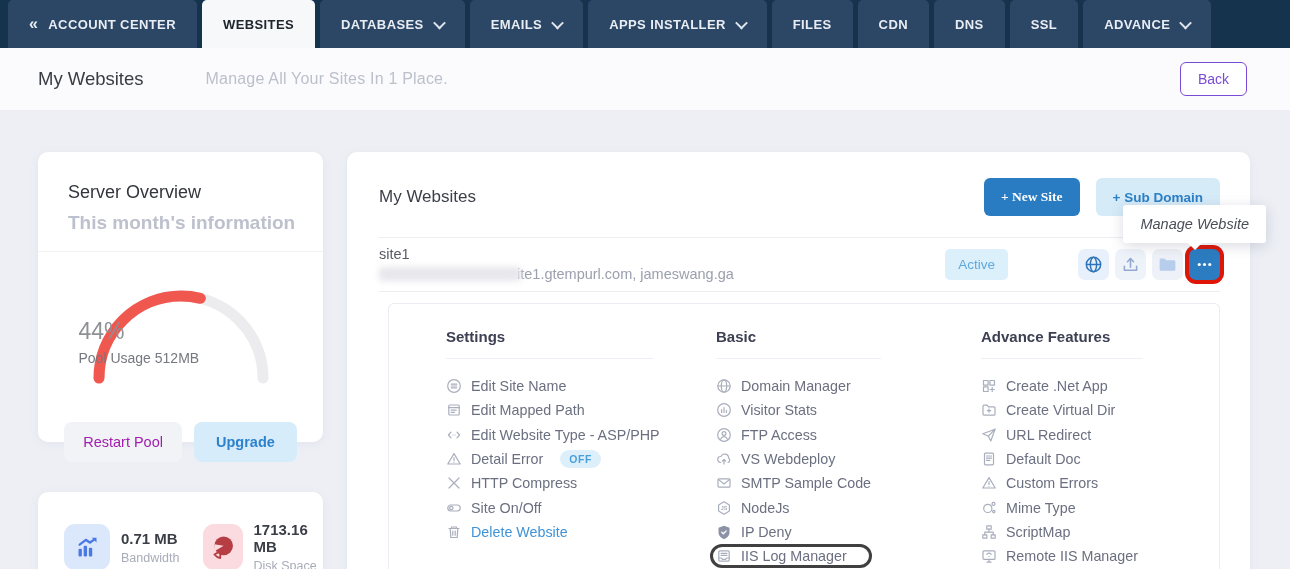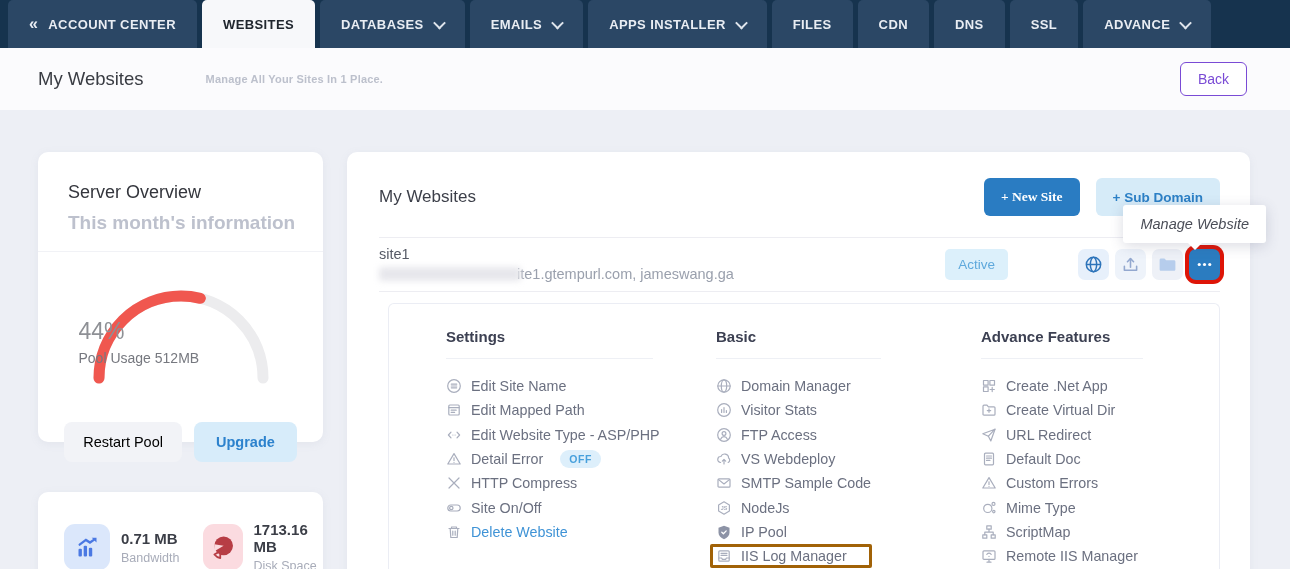--- a/index.html
+++ b/index.html
@@ -8,38 +8,38 @@
   
   .topnav{position:absolute;top:0;left:0;width:1290px;height:48px;background:#16334e;display:flex;align-items:stretch;padding-left:8px;box-sizing:border-box;}
   .tab{display:flex;align-items:center;justify-content:center;gap:9px;background:#2b4765;color:#e9edf3;font-size:13px;font-weight:bold;letter-spacing:.4px;padding:0 21px;margin-right:5px;border-radius:5px 5px 0 0;white-space:nowrap;cursor:pointer;}
   .tab.active{background:#f7f8fa;color:#20262e;justify-content:center;}
   .tab .chev{width:7px;height:7px;border-right:2px solid #dfe5ec;border-bottom:2px solid #dfe5ec;transform:rotate(45deg) translate(-1px,-1px);margin-left:2px;}
   .tab .backchev{font-size:17px;font-weight:bold;line-height:1;margin-right:1px;}
 
   
   .pagehead{position:absolute;top:48px;left:0;width:1290px;height:62px;background:#fbfbfd;display:flex;align-items:center;padding:0 43px 0 38px;box-sizing:border-box;}
   .pagehead h1{font-size:18.5px;font-weight:500;color:#393c43;margin:0;}
-  .pagehead .sub{margin-left:18px;font-size:11px;font-weight:bold;color:#bcc0cc;letter-spacing:.2px;padding-left:44px;}
+  .pagehead .sub{margin-left:18px;font-size:16px;font-weight:normal;color:#bcc0cc;letter-spacing:.2px;padding-left:44px;}
   .backbtn{margin-left:auto;border:1.5px solid #7a4bd5;color:#7a4bd5;background:#fff;font-size:14px;padding:8px 17px;border-radius:6px;cursor:pointer;font-family:inherit;}
 
   
   .content{position:absolute;top:110px;left:0;width:1290px;height:459px;background:#edeff5;overflow:hidden;}
   .card{position:absolute;background:#fff;border-radius:10px;box-shadow:0 2px 8px rgba(140,146,170,.10);}
 
   
   .overview{left:38px;top:42px;width:285px;height:290px;}
   .overview h2{font-size:18px;font-weight:500;color:#34363d;margin:30px 0 0 30px;}
   .overview .sub{font-size:19px;font-weight:bold;color:#bdc1cd;margin:9px 0 0 30px;}
   .ov-divider{height:1px;background:#f1f2f6;margin-top:17px;}
   .gaugewrap{position:relative;width:204px;margin:22px auto 0;height:118px;}
   .gaugetext{position:absolute;left:0;right:0;top:44px;text-align:left;}
   .gpct{font-size:23px;color:#8e9095;}
   .gusage{font-size:14px;color:#76787f;margin-top:5px;}
   .ov-btns{display:flex;justify-content:center;gap:12px;margin-top:30px;}
-  .btn-restart{background:#f2f3f7;color:#000000;border:none;font-size:14.5px;padding:12px 19px;border-radius:8px;cursor:pointer;font-family:inherit;}
+  .btn-restart{background:#f2f3f7;color:#a21caf;border:none;font-size:14.5px;padding:12px 19px;border-radius:8px;cursor:pointer;font-family:inherit;}
   .btn-upgrade{background:#d7ecfa;color:#2c82cd;border:none;font-size:14.5px;font-weight:bold;padding:12px 22px;border-radius:8px;cursor:pointer;font-family:inherit;}
 
   .statscard{left:38px;top:382px;width:285px;height:110px;display:flex;align-items:center;padding:0 0 0 26px;box-sizing:border-box;gap:24px;}
   .stat{display:flex;align-items:center;gap:11px;}
   .staticon{width:46px;height:46px;border-radius:11px;display:flex;align-items:center;justify-content:center;}
   .staticon.bw{background:#dbe7fb;}
   .staticon.disk{background:#fbdbe0;}
   .statval{font-size:15px;font-weight:bold;color:#3b3e47;}
   .statlbl{font-size:12.5px;color:#a8acb9;margin-top:4px;}
 
@@ -76,21 +76,21 @@
   .menu-col:nth-child(2){width:265px;}
   .menu-col:nth-child(3){flex:1;}
   .menu-col h4{font-size:15px;font-weight:bold;color:#3c4052;margin:0;}
   .col-divider{height:1px;background:#eef0f5;margin:13px 0 15px;}
   .menu-col:nth-child(1) .col-divider{width:207px;}
   .menu-col:nth-child(2) .col-divider{width:165px;}
   .menu-col:nth-child(3) .col-divider{width:162px;}
   .mitem{display:flex;align-items:center;gap:9px;height:24.3px;font-size:14.3px;color:#6b7080;cursor:pointer;white-space:nowrap;}
   .mitem.accent{color:#3f93d6;}
   .offbadge{background:#ddeffb;color:#47a0dc;font-size:10.5px;font-weight:bold;letter-spacing:.6px;padding:3px 9px;border-radius:9px;margin-left:8px;}
-  .red-box{display:inline-flex;align-items:center;gap:9px;border:3px solid #a16207;border-radius:2px;padding:1px 22px 1px 3px;margin-left:-6px;}
+  .red-box{display:inline-flex;align-items:center;gap:9px;border:3px solid #404040;border-radius:12px;padding:1px 22px 1px 3px;margin-left:-6px;}
   .ico{display:inline-flex;align-items:center;justify-content:center;line-height:0;}
 </style>
 </head>
 <body>
 
 <nav class="topnav">
   <div id="nav-tabs" style="display:flex;align-items:stretch;">
       <div class="tab">
         <span class="ico backchev">
           <span style="font-size:16px;line-height:1;">«</span>
@@ -387,21 +387,21 @@
             </span>
             <span>NodeJs</span>
           </div>
           <div class="mitem">
             <span class="ico">
               <svg width="16" height="16" viewBox="0 0 16 16">
                 <path d="M8 1.8l5.5 2v5c0 3-2.2 5-5.5 6.4C4.7 13.8 2.5 11.8 2.5 8.8v-5z" fill="#8d93a6"></path>
                 <path d="M5.8 8.2l1.6 1.6 2.8-2.9" fill="none" stroke="#fff" stroke-width="1.3" stroke-linecap="round" stroke-linejoin="round"></path>
               </svg>
             </span>
-            <span>IP Pool</span>
+            <span>IP Deny</span>
           </div>
           <div class="mitem">
             <span class="red-box">
               <span class="ico">
                 <svg width="16" height="16" viewBox="0 0 16 16" fill="none" stroke="#a9aebd" stroke-width="1.2" stroke-linecap="round" stroke-linejoin="round">
                   <rect x="2.8" y="2.8" width="10.4" height="10.4" rx="1"></rect>
                   <path d="M5 5.3h6M5 7.3h6"></path>
                   <path d="M2.8 10h2.8l.8 1.4h3.2l.8-1.4h2.8"></path>
                 </svg>
               </span>

